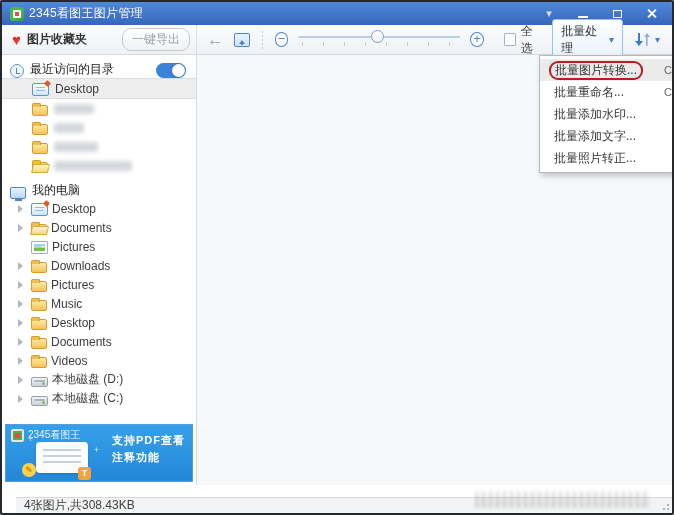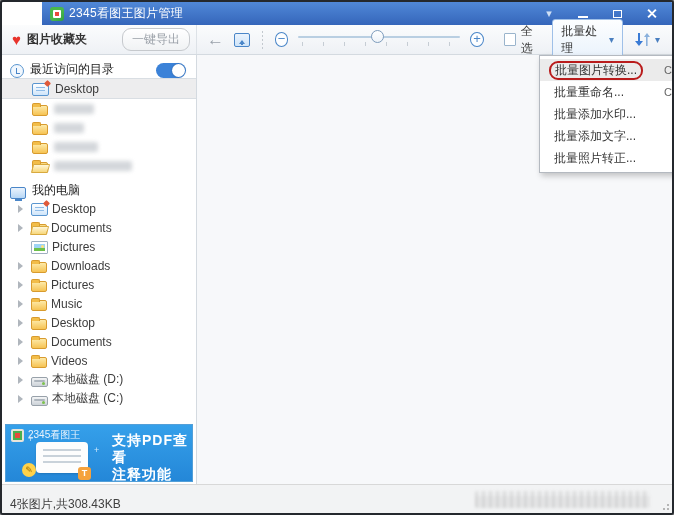--- a/index.html
+++ b/index.html
@@ -3,21 +3,21 @@
 <meta charset="utf-8">
 <style>
   * { margin:0; padding:0; box-sizing:border-box; }
   body { font-family:"Liberation Sans","DejaVu Sans",sans-serif; background:#888; }
 
   .window{ position:relative; width:674px; height:515px; background:#fff;
     border:2px solid #24282d; border-radius:3px; overflow:hidden; font-size:12px; color:#3c3c3c; }
 
   
   .titlebar{ height:23px; background:linear-gradient(180deg,#5088d8,#3566ba);
-    display:flex; align-items:center; padding:0 8px; color:#fff;margin-left:40px; }
+    display:flex; align-items:center; padding:0 8px; color:#fff; }
   .app-ico{ width:14px; height:14px; margin-right:5px; border-radius:3px;
     background:linear-gradient(135deg,#49b84c 55%,#2f9e42); position:relative; flex:none;}
   .app-ico::before{ content:""; position:absolute; inset:3px; background:#fff; border-radius:1px;}
   .app-ico::after{ content:""; position:absolute; left:5px; top:5px; width:4px; height:4px; background:#e84a3c;}
   .win-title{ font-size:12px; letter-spacing:.3px; }
   .tb-controls{ margin-left:auto; display:flex; align-items:center; gap:20px; padding-right:6px;}
   .tb-btn{ width:14px; height:14px; display:flex; align-items:center; justify-content:center; cursor:pointer;}
   .skin-caret{ color:#cfe0f5; font-size:11px;}
   .glyph-min{ width:10px; height:2px; background:#fff; margin-top:6px;}
   .glyph-max{ width:9px; height:8px; border:1px solid #fff;}
@@ -135,25 +135,25 @@
     border:5px solid transparent; border-top:6px solid #fdfdfd;}
   .bubble .lines{ position:absolute; left:7px; right:7px; top:7px; height:14px;
     background:repeating-linear-gradient(180deg,#c9d2da 0 2px,transparent 2px 6px);}
   .pencil-badge{ position:absolute; left:16px; top:38px; width:14px; height:14px; border-radius:50%;
     background:#ffd24a; color:#9a6b00; font-size:9px; line-height:14px; text-align:center;}
   .t-badge{ position:absolute; left:72px; top:42px; width:13px; height:13px; border-radius:3px;
     background:#f5a23c; color:#fff; font-size:9px; font-weight:bold; line-height:13px; text-align:center;}
   .sparkle{ position:absolute; color:#cfe9fb; font-size:9px;}
   .sp1{ left:22px; top:9px;} .sp2{ left:88px; top:20px;}
   .banner-text{ position:absolute; left:106px; top:7px; color:#fff;}
-  .banner-text .l1,.banner-text .l2{ font-size:14px; font-weight:bold; letter-spacing:1px; line-height:17px;}
-
-  
-  .statusbar{ position:absolute; left:0; right:0; bottom:0; height:29px; background:#f2f3f4;
-    border-top:1px solid #d8d8d8; display:flex; align-items:flex-end; padding:0 8px; color:#404040;}
+  .banner-text .l1,.banner-text .l2{ font-size:11px; font-weight:bold; letter-spacing:1px; line-height:17px;}
+
+  
+  .statusbar{ position:absolute; left:14px; right:0; bottom:0; height:16px; background:#f2f3f4;
+    border-top:1px solid #d8d8d8; display:flex; align-items:center; padding:0 8px; color:#404040;}
   .watermark{ position:absolute; right:22px; bottom:5px; width:175px; height:17px; opacity:.55;
     background:
       repeating-linear-gradient(90deg,rgba(150,150,150,.45) 0 3px,rgba(215,215,215,.25) 3px 7px),
       linear-gradient(180deg,transparent 30%,rgba(170,170,170,.3) 30%);
     filter:blur(1.5px); border-radius:2px;}
   .grip{ position:absolute; right:3px; bottom:3px; width:9px; height:9px;
     background:
       radial-gradient(circle at 8px 8px,#b5b5b5 1px,transparent 1.4px),
       radial-gradient(circle at 8px 4px,#b5b5b5 1px,transparent 1.4px),
       radial-gradient(circle at 4px 8px,#b5b5b5 1px,transparent 1.4px);}

